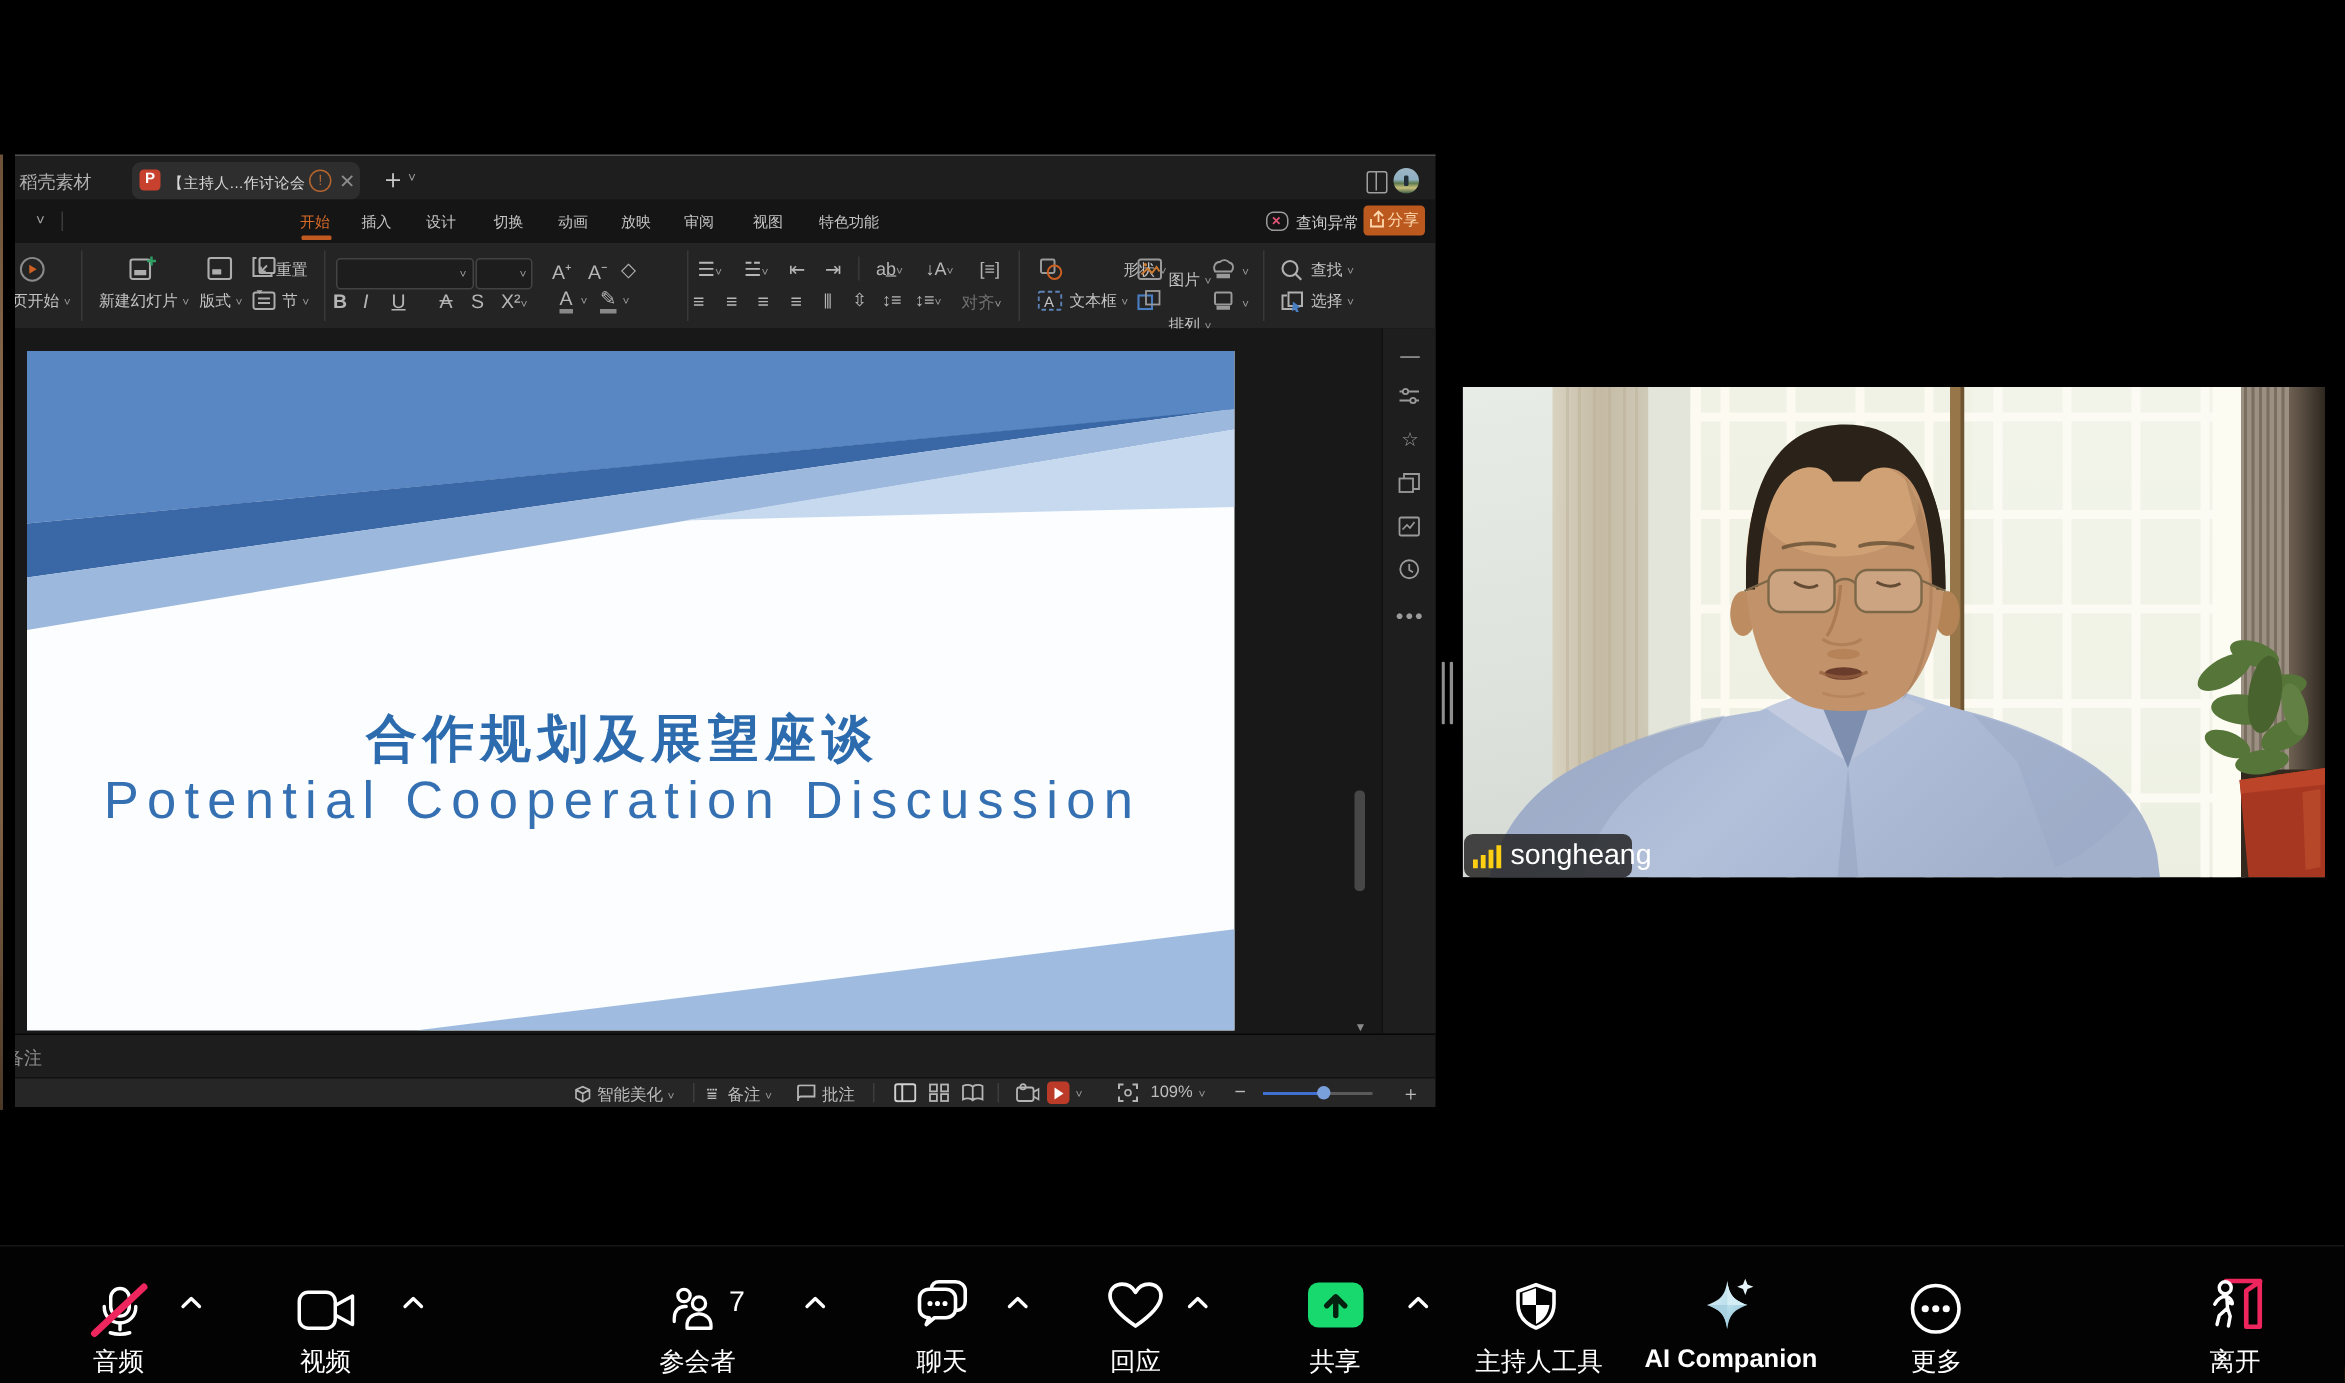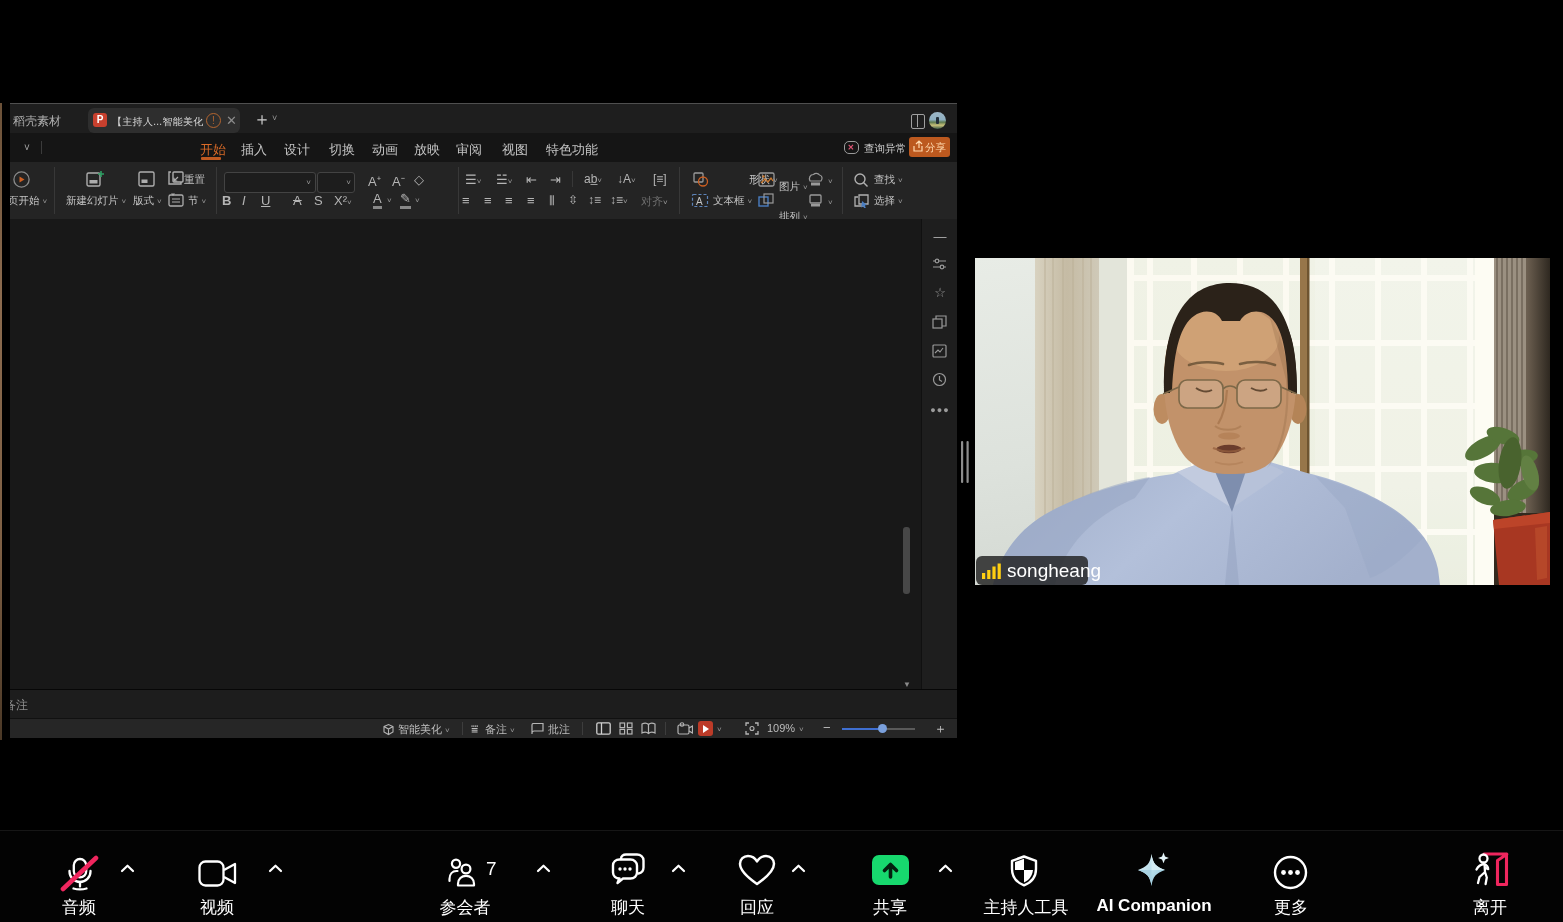--- a/index.html
+++ b/index.html
@@ -24,21 +24,21 @@
 #tabbar .pcar{position:absolute;left:262px;top:9px;color:#9a9a9a;font-size:9px;}
 #spliticon{position:absolute;left:901px;top:10px;width:12px;height:13px;border:1.5px solid #9f9f9f;border-radius:2px;}
 #spliticon:after{content:"";position:absolute;left:4.5px;top:-1px;width:0;height:13px;border-left:1.5px solid #9f9f9f;}
 #avatar{position:absolute;left:919px;top:8px;width:17px;height:17px;border-radius:50%;
 background:linear-gradient(180deg,#9db6c6 0%,#8fb0c2 45%,#5d7a4e 60%,#c8c07a 78%,#3a5a46 100%);}
 #avatar:after{content:"";position:absolute;left:7px;top:5px;width:3px;height:7px;background:#23303a;border-radius:1px;}
 
 #rtabs{position:absolute;left:0;top:29px;width:947px;height:29px;background:#151515;}
 #rtabs .car{position:absolute;left:14px;top:9px;color:#aaa;font-size:10px;}
 #rtabs .vsep{position:absolute;left:31px;top:8px;width:1px;height:13px;background:#3b3b3b;}
-.rtab{position:absolute;top:8px;color:#c5c5c5;font-size:13px;white-space:nowrap;}
+.rtab{position:absolute;top:8px;color:#c5c5c5;font-size:10px;white-space:nowrap;}
 
 #selul{position:absolute;left:191px;top:24px;width:20px;height:3px;background:#c05a21;border-radius:1px;}
 #qy{position:absolute;left:854px;top:9px;color:#cecece;font-size:10.5px;}
 #qyicon{position:absolute;left:834px;top:8px;width:13px;height:11px;border:1.2px solid #9a9a9a;border-radius:5px;}
 #qyicon:after{content:"\2715";position:absolute;left:2.5px;top:0.5px;font-size:8px;color:#e05575;font-weight:bold;}
 #sharebtn{position:absolute;left:899px;top:4px;width:41px;height:20px;background:#bc591f;border-radius:3px;
 color:#ffd9ae;font-size:10.5px;line-height:20px;}
 #sharebtn span{margin-left:16px;}
 #sharebtn svg{position:absolute;left:3px;top:3px;}
 
@@ -78,21 +78,21 @@
 </style>
 </head>
 <body>
 <div id="stage">
 <div id="wallstrip"></div>
 <div id="win">
   <div id="tabbar">
     <span class="mat">稻壳素材</span>
     <div id="ftab">
       <div class="picon">P</div>
-          <span class="ttl">【主持人...智能美化</span>
+          <span class="ttl">【主持人...作讨论会</span>
       <div class="warn">!</div>
           <span class="cls">✕</span>
     </div>
     <span class="plus">＋</span>
         <span class="pcar">˅</span>
     <div id="spliticon"></div>
         <div id="avatar"></div>
   </div>
   <div id="rtabs">
     <span class="car">˅</span>
@@ -219,20 +219,31 @@
       <path d="M10.5,10.5 L14.5,14.5" stroke="#b0b0b0" stroke-width="1.4"></path>
         </svg>
     <span class="rlab" style="left:864px;top:11px">查找 <span class="rcaret">˅</span></span>
     <svg class="abs" style="left:843px;top:31px" width="17" height="15" viewBox="0 0 17 15">
       <path d="M5,4 H2 V13 H11 V10 M6,2 h9 v9 h-9 z" stroke="#b0b0b0" fill="none" stroke-width="1.3"></path>
       <path d="M9,8 l5,4 -2.2,0.4 1,2.4 -1.6,0.7 -1,-2.4 -1.8,1.6 z" fill="#4a7ec2"></path>
         </svg>
     <span class="rlab" style="left:864px;top:32px">选择 <span class="rcaret">˅</span></span>
   </div>
   <div id="slidearea"></div>
+  <div id="slide">
+    <svg width="805" height="453" viewBox="0 0 805 453">
+      <polygon points="0,0 805,0 805,39 0,115" fill="#5987c3"></polygon>
+      <polygon points="0,115 798,39.3 0,151" fill="#3a68a6"></polygon>
+      <polygon points="0,151 798,39.3 805,39 805,52.4 0,186" fill="#9cb8dc"></polygon>
+      <polygon points="438,113 805,52.4 805,104" fill="#c6d9ef"></polygon>
+      <polygon points="259,453 805,385.5 805,453" fill="#9fbce0"></polygon>
+      <text x="397" y="270" text-anchor="middle" font-family="Liberation Sans" font-size="34" font-weight="bold" letter-spacing="4" fill="#2c6cae">合作规划及展望座谈</text>
+      <text x="397" y="311" text-anchor="middle" font-family="Liberation Sans" font-size="35" letter-spacing="5.5" fill="#3470b2">Potential Cooperation Discussion</text>
+    </svg>
+  </div>
   <div id="rpanel">
     <div class="pic" style="top:10px;font-size:13px;color:#b0b0b0">—</div>
     <svg class="abs" style="left:10px;top:38px" width="15" height="14" viewBox="0 0 15 14">
       <path d="M1,4 h13 M1,10 h13" stroke="#999" stroke-width="1.2"></path>
       <circle cx="5" cy="4" r="1.8" fill="#1e1e1e" stroke="#999" stroke-width="1.2"></circle>
       <circle cx="10" cy="10" r="1.8" fill="#1e1e1e" stroke="#999" stroke-width="1.2"></circle>
         </svg>
     <div class="pic" style="top:66px;font-size:13px">☆</div>
     <svg class="abs" style="left:10px;top:96px" width="15" height="14" viewBox="0 0 15 14">
       <rect x="1" y="4" width="9" height="9" stroke="#999" fill="none" stroke-width="1.2"></rect>

